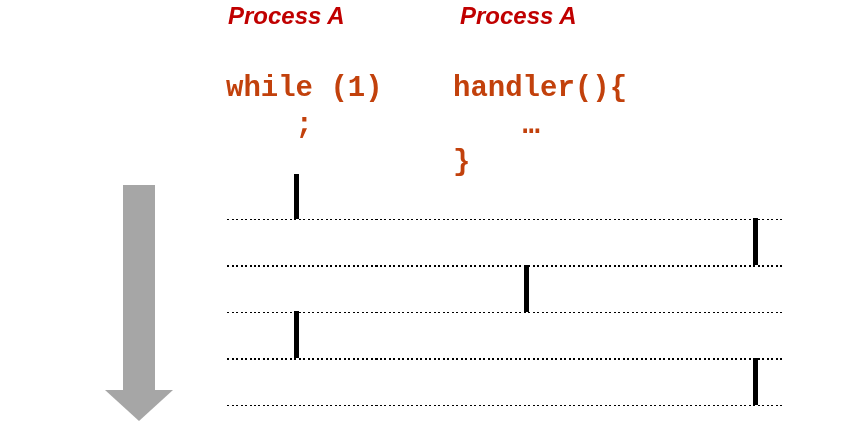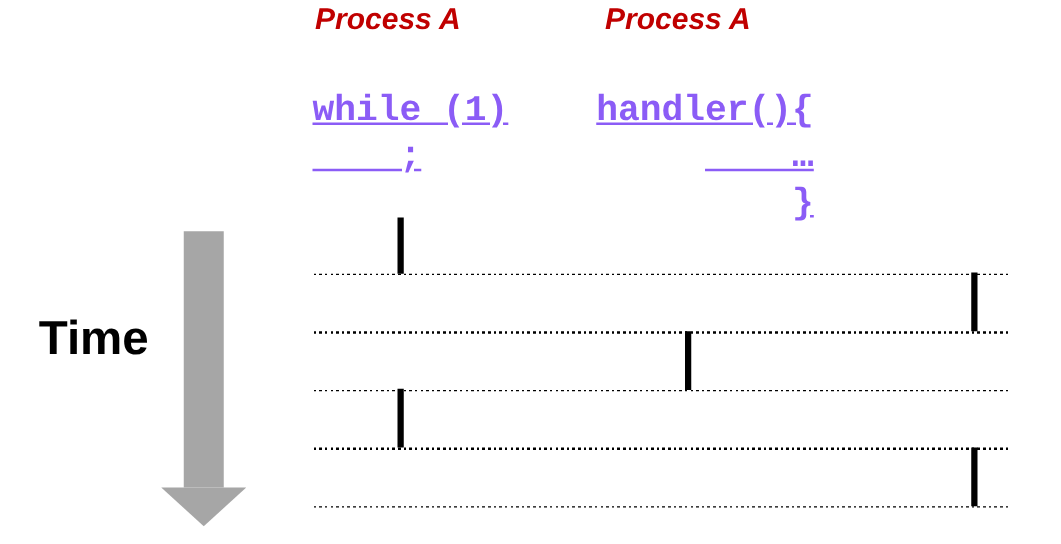--- a/index.html
+++ b/index.html
@@ -3,42 +3,40 @@
 <meta charset="utf-8">
 <style>
   html, body { margin: 0; padding: 0; background: #ffffff; }
   .stage {
     position: relative;
     width: 783px;
     height: 435px;
     background: #ffffff;
     overflow: hidden;
     font-family: "Liberation Sans", sans-serif;
-    margin-left: 24px;
   }
   .hdr {
     position: absolute;
     top: 2px;
     font: italic 700 24px "Liberation Sans", sans-serif;
     color: #c00000;
     white-space: nowrap;
   }
   .hdr.c1 { left: 228px; }
   .hdr.c2 { left: 460px; }
   .hdr.c3 { left: 687px; }
   pre.code {
     position: absolute;
     margin: 0;
     font: 700 29px/37px "Liberation Mono", monospace;
-    color: #8b5cf6;
+    color: #c2410c;
     white-space: pre;
-    text-decoration: underline;
   }
   pre.code.col1 { left: 226px; top: 70px; }
-  pre.code.col2 { left: 453px; top: 70px; text-align: right; }
+  pre.code.col2 { left: 453px; top: 70px; }
   .time-label {
     position: absolute;
     left: 7px;
     top: 250px;
     font: 700 38px "Liberation Sans", sans-serif;
     color: #000000;
   }
   .arrow-shaft {
     position: absolute;
     left: 123px;
@@ -75,21 +73,20 @@
 
   <span class="hdr c1">Process A</span>
   <span class="hdr c2">Process A</span>
 
   <pre class="code col1">while (1)
     ;</pre>
   <pre class="code col2">handler(){
     …
 }</pre>
 
-  <div class="time-label">Time</div>
 
   <div class="arrow-shaft"></div>
   <div class="arrow-head"></div>
 
   <div id="timeline">
       <div class="dotline" style="left: 227px; width: 610px; top: 218.5px;"></div>
       <div class="dotline" style="left: 227px; width: 610px; top: 265px;"></div>
       <div class="dotline" style="left: 227px; width: 610px; top: 311.5px;"></div>
       <div class="dotline" style="left: 227px; width: 610px; top: 358px;"></div>
       <div class="dotline" style="left: 227px; width: 610px; top: 404.5px;"></div>

